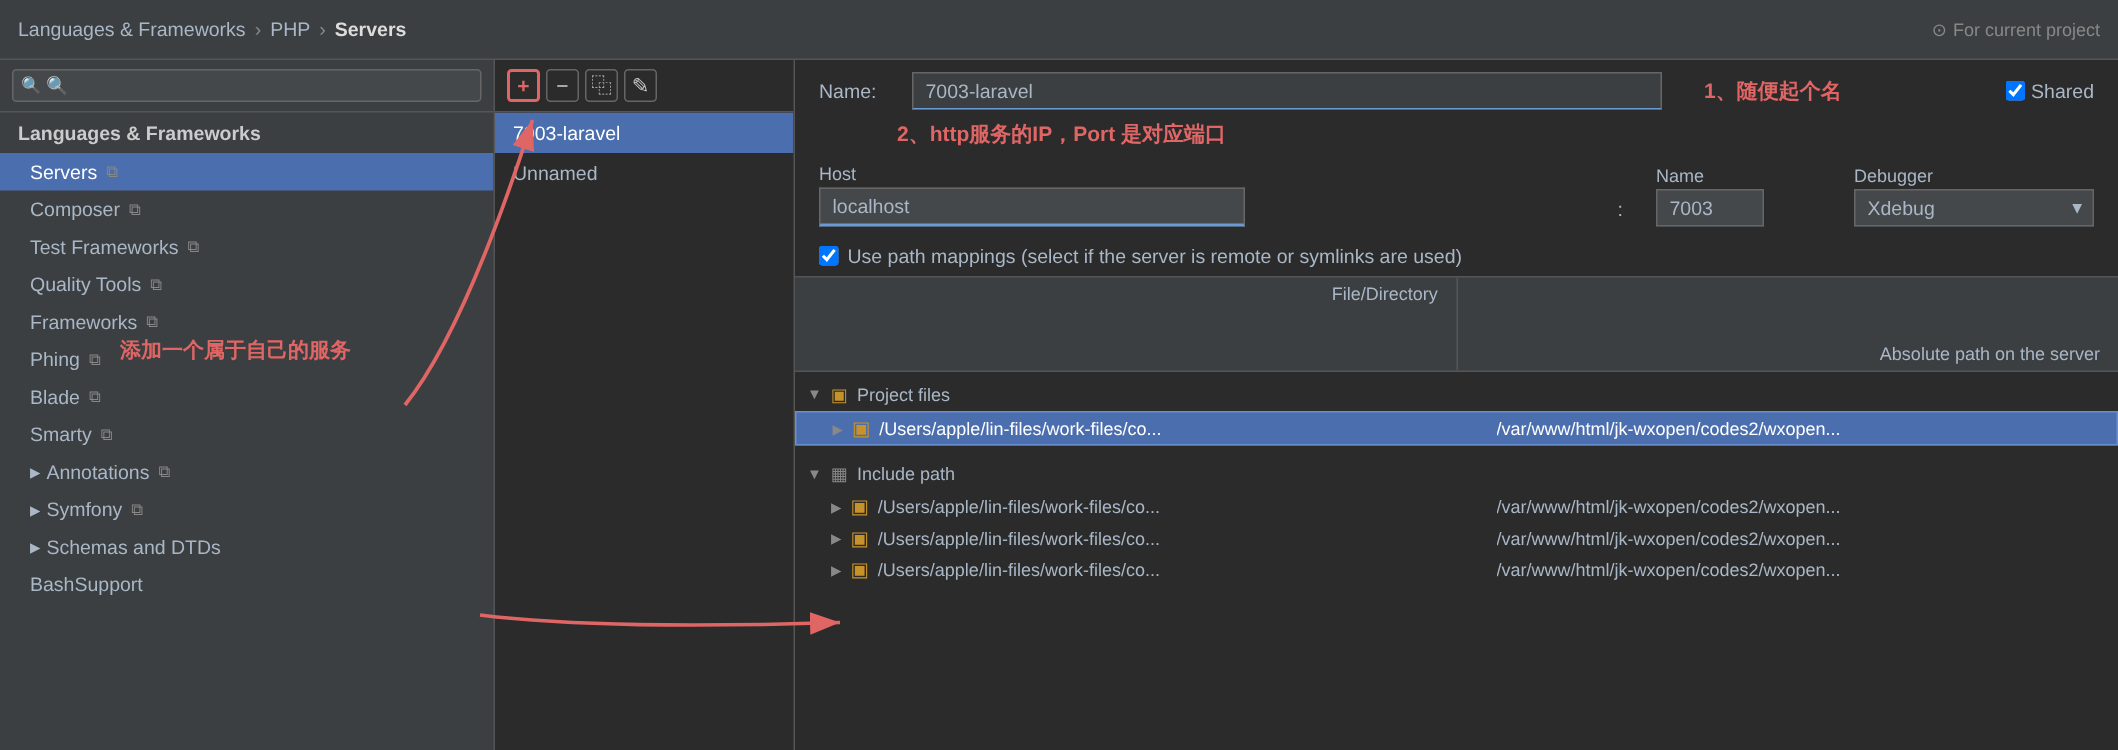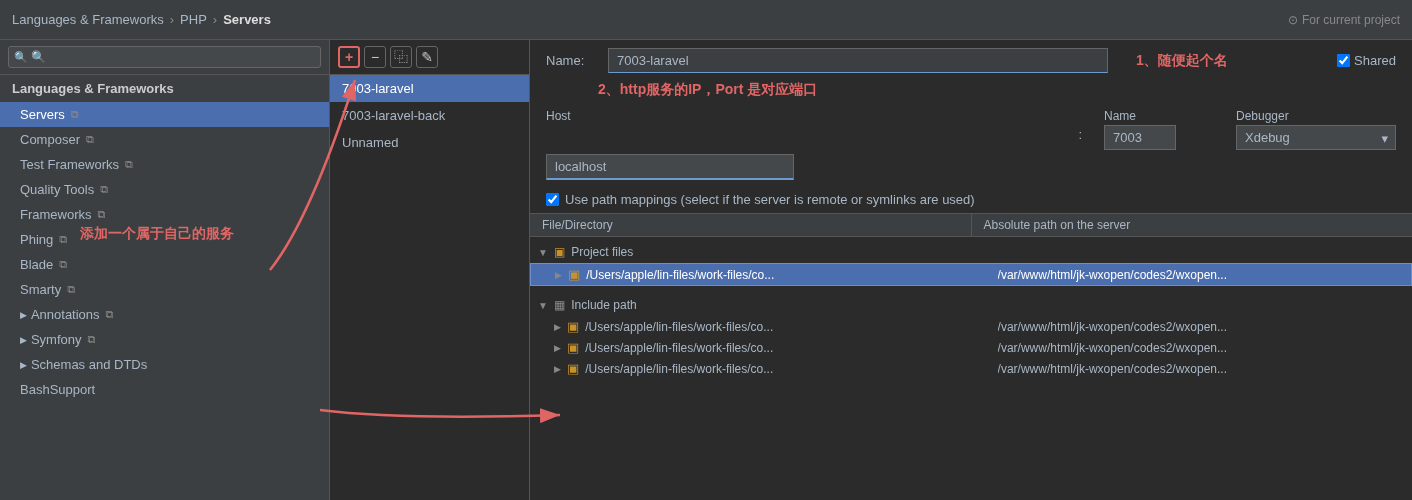--- a/index.html
+++ b/index.html
@@ -168,21 +168,21 @@
       flex: 1;
       background: #2b2b2b;
       overflow-y: auto;
       padding: 0;
       display: flex;
       flex-direction: column;
     }
 
     .host-port-row {
       display: flex;
-      align-items: flex-start;
+      align-items: center;
       padding: 6px 16px;
       gap: 16px;
       position: relative;
     }
     .host-port-row .col-host { flex: 1; }
     .host-port-row .col-port { width: 80px; }
     .host-port-row .col-debugger { width: 160px; }
     .col-label {
       color: #a9b7c6;
       font-size: 12px;
@@ -242,23 +242,24 @@
       display: flex;
       background: #3c3f41;
       border-top: 1px solid #555;
       border-bottom: 1px solid #555;
     }
     .mappings-col-header {
       padding: 4px 12px;
       font-size: 12px;
       color: #a9b7c6;
       border-right: 1px solid #555;
+      text-align: right;
     }
     .mappings-col-header:first-child { flex: 1; }
-    .mappings-col-header:last-child { flex: 1; border-right: none; }
+    .mappings-col-header:last-child { flex: 1; border-right: none; margin-top: 40px; }
 
     .tree-section {
       padding: 4px 0;
     }
     .tree-header {
       display: flex;
       align-items: center;
       padding: 4px 8px;
       gap: 6px;
       color: #a9b7c6;
@@ -389,21 +390,20 @@
 
   <div class="server-list">
     <div class="server-toolbar">
       <button class="toolbar-btn add-btn">+</button>
       <button class="toolbar-btn">−</button>
       <button class="toolbar-btn">⿻</button>
       <button class="toolbar-btn">✎</button>
     </div>
     <div class="server-entries">
       <div class="server-entry selected">7003-laravel</div>
-      <div class="server-entry">7003-laravel-back</div>
       <div class="server-entry">Unnamed</div>
     </div>
   </div>
 
   <div class="detail-panel">
 
     <div class="name-row-wrap" style="position:relative;">
       <span class="name-label">Name:</span>
       <input class="name-input" type="text" style="max-width: 500px;" value="7003-laravel">
 
@@ -415,21 +415,21 @@
       </div>
     </div>
 
     <div style="padding: 0 0 4px 68px; position:relative;">
       <span style="color:#e06666; font-size:14px; font-weight:bold;">2、http服务的IP，Port 是对应端口</span>
     </div>
 
     <div class="host-port-row">
       <div class="col-host">
         <div class="col-label">Host</div>
-        <input class="col-input" type="text" style="width: 248px; border-bottom: 2px solid rgb(107, 155, 210); margin-top: 29px;" value="localhost">
+        <input class="col-input" type="text" style="width: 284px; border-bottom: 2px solid rgb(107, 155, 210);" value="localhost">
       </div>
       <span class="colon-sep">:</span>
       <div class="col-port">
         <div class="col-label">Name</div>
         <input class="col-input" type="text" style="width: 72px;" value="7003">
       </div>
       <div style="width:20px;"></div>
       <div class="col-debugger">
         <div class="col-label">Debugger</div>
         <div class="select-wrap">

